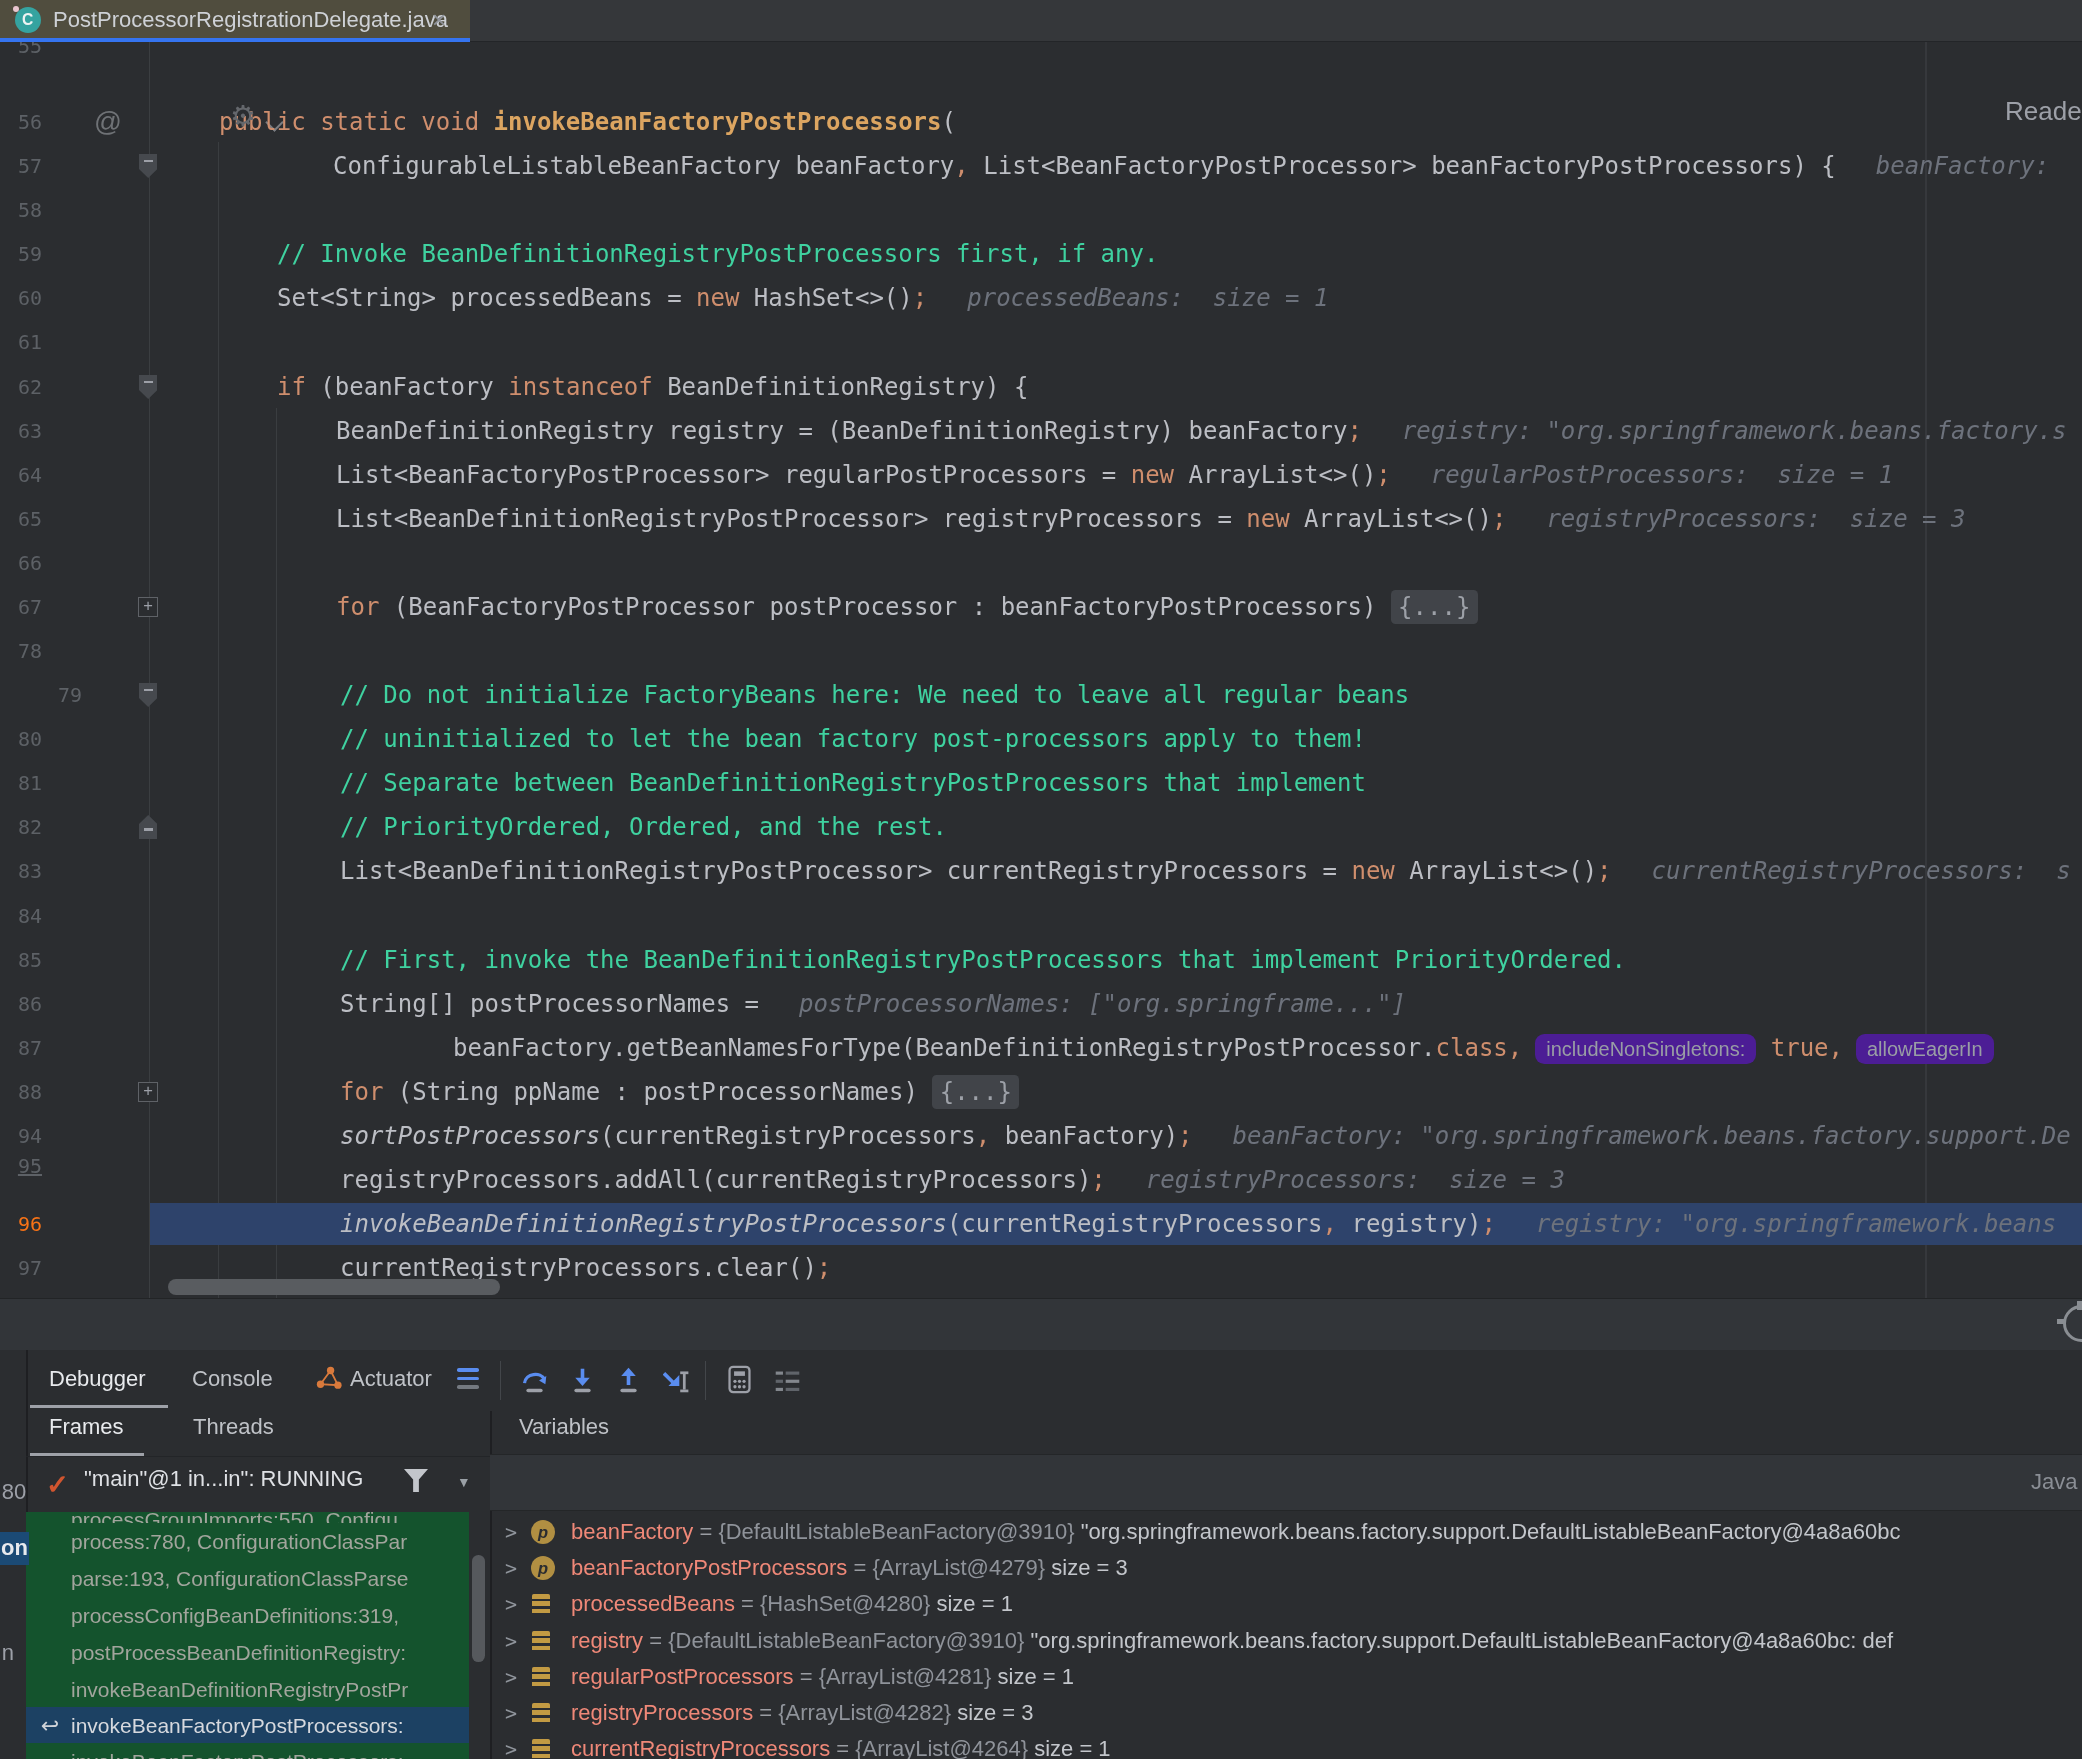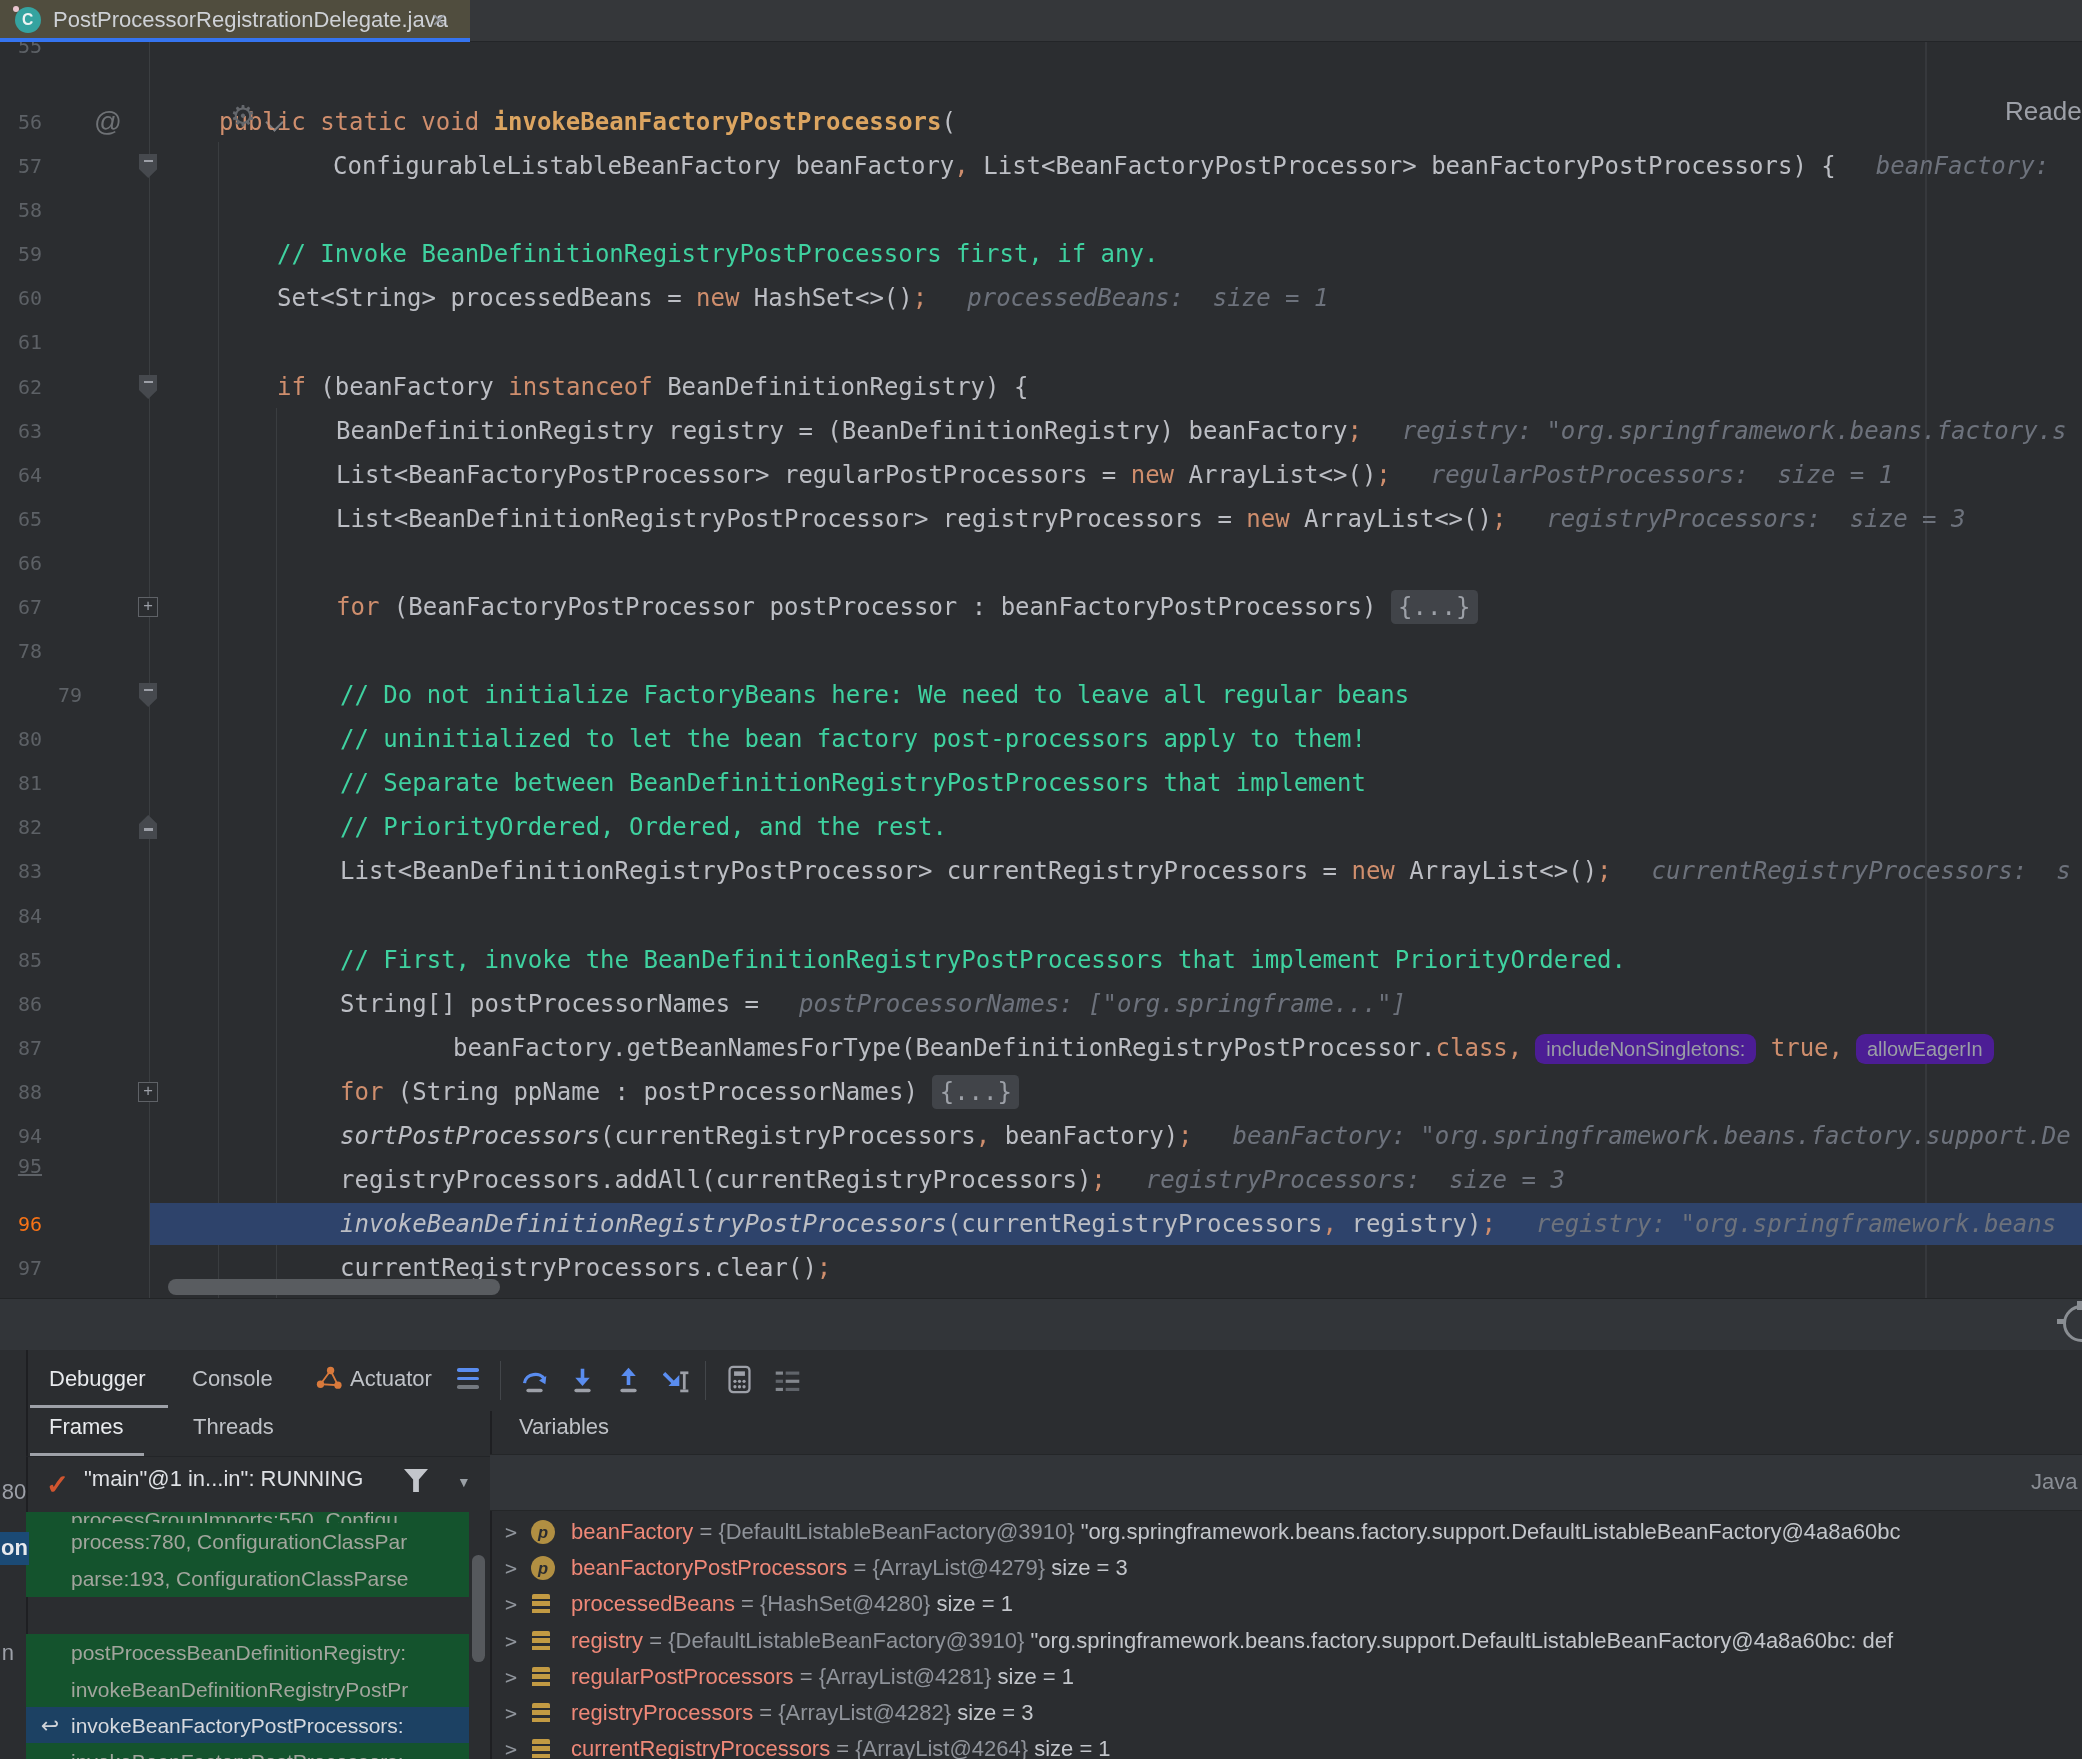--- a/index.html
+++ b/index.html
@@ -277,20 +277,23 @@
     <div id="frames-list" class="abs">
         <div class="abs frame-row" style="top: -11px;">
           <span class="ftext">processGroupImports:550, Configu</span>
         </div>
         <div class="abs frame-row" style="top: 11px;">
           <span class="ftext">process:780, ConfigurationClassPar</span>
         </div>
         <div class="abs frame-row" style="top: 48px;">
           <span class="ftext">parse:193, ConfigurationClassParse</span>
         </div>
+        <div class="abs frame-row" style="top: 85px;">
+          <span class="ftext">processConfigBeanDefinitions:319,</span>
+        </div>
         <div class="abs frame-row" style="top: 159px;">
           <span class="ftext">invokeBeanDefinitionRegistryPostPr</span>
         </div>
         <div class="abs frame-row" style="top: 122px;">
           <span class="ftext">postProcessBeanDefinitionRegistry:</span>
         </div>
         <div class="abs frame-row selected" style="top: 195px;">
           <span class="ficon">↩</span>
           <span class="ftext">invokeBeanFactoryPostProcessors:</span>
         </div>

